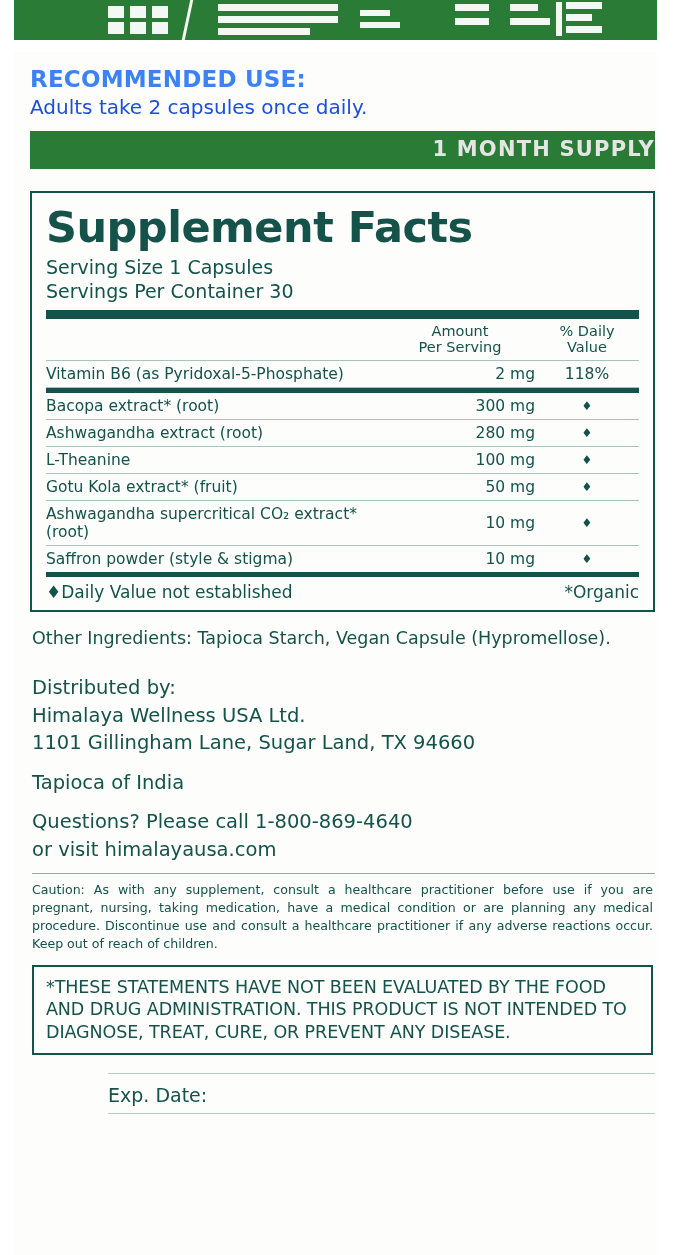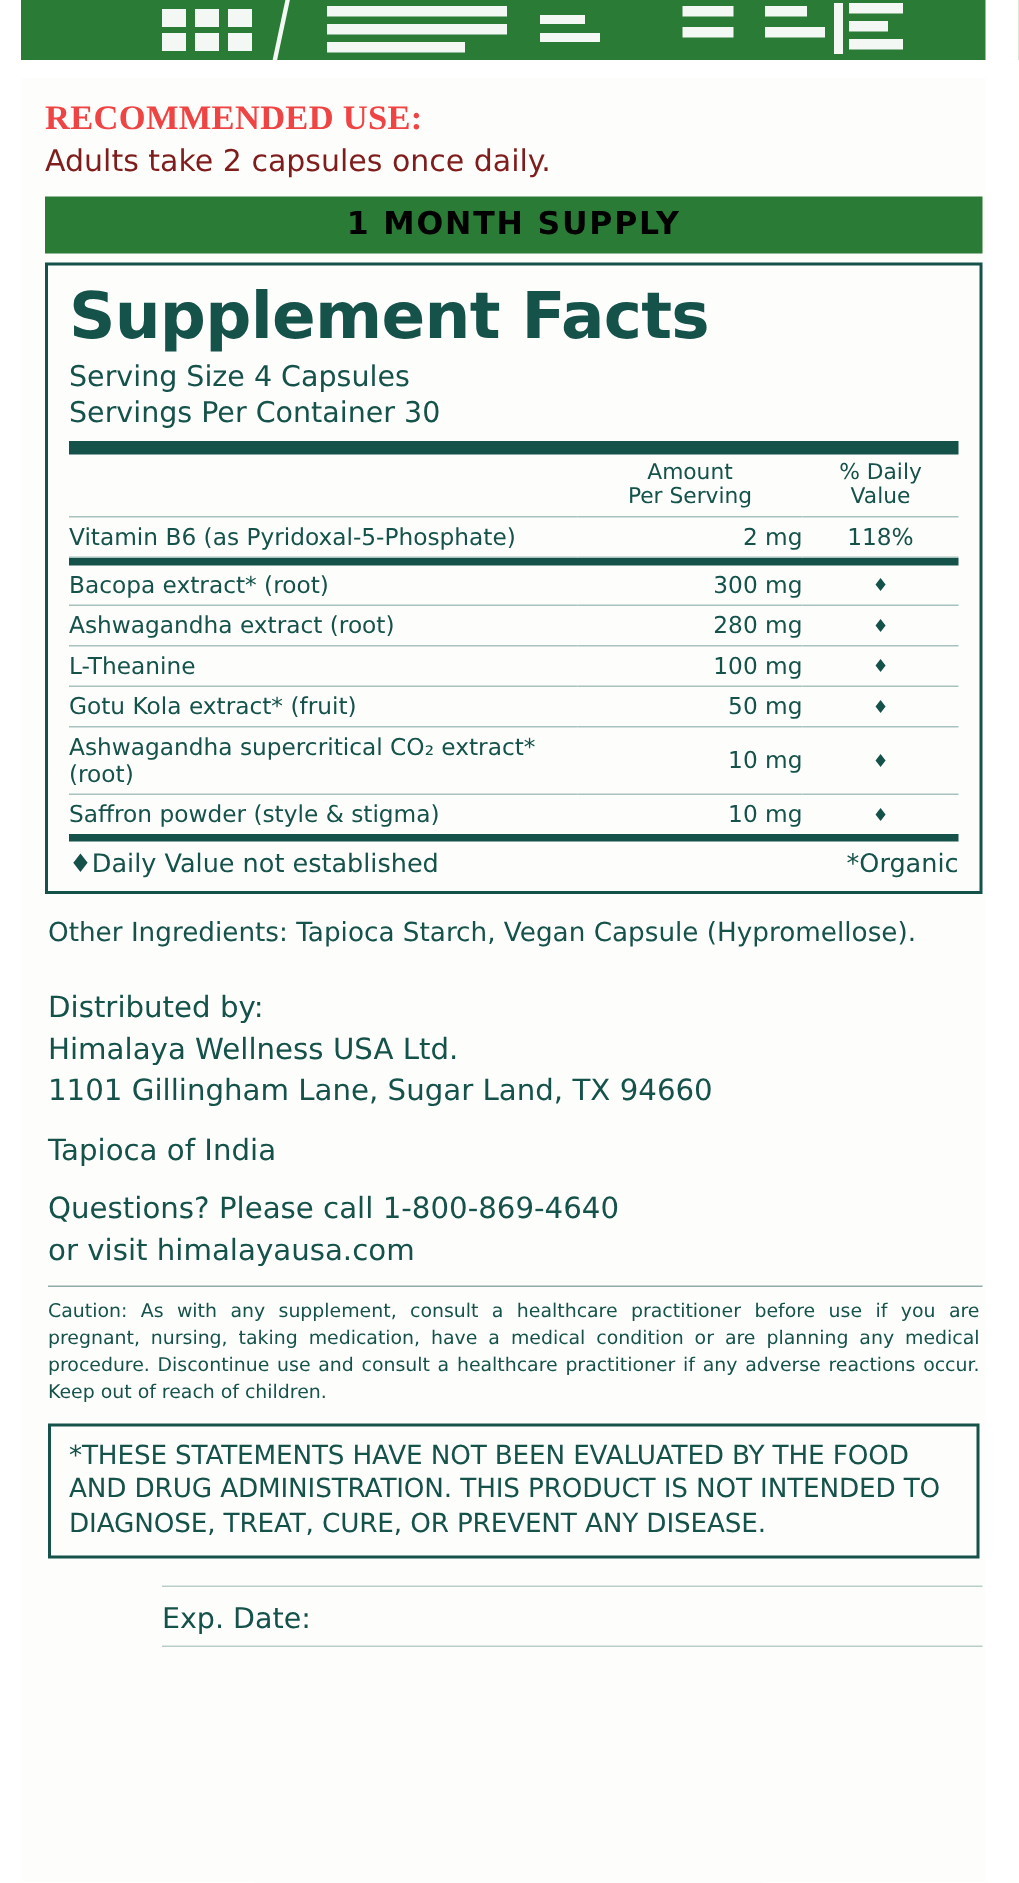--- a/index.html
+++ b/index.html
@@ -53,40 +53,39 @@
     position: absolute;
     left: 30px; top: 52px;
     width: 625px;
   }
 
   
   .rec-title {
     font-size: 23px;
     font-weight: bold;
     letter-spacing: .2px;
-    color: #ef4444;
+    color: #3b82f6;
     margin: 14px 0 3px 0;
-    font-family: Liberation Serif, serif;
   }
   .rec-text {
     font-size: 20px;
-    color: #7f1d1d;
+    color: #1d4ed8;
     margin: 0 0 12px 0;
   }
 
   
   .supply-bar {
     background: #2a7b35;
-    color: #000000;
+    color: #e5e5e5;
     font-size: 21px;
     font-weight: bold;
     letter-spacing: 1.2px;
-    text-align: center;
+    text-align: right;
     padding: 6px 0 8px 0;
-    margin-bottom: 6px;
+    margin-bottom: 22px;
   }
 
   
   .sf-box {
     border: 2px solid #14524a;
     padding: 10px 14px 8px 14px;
     margin-bottom: 16px;
   }
   .sf-title {
     font-size: 43px;
@@ -214,21 +213,21 @@
   <div class="content">
 
     <div class="rec-title">RECOMMENDED USE:</div>
     <div class="rec-text">Adults take 2 capsules once daily.</div>
 
     <div class="supply-bar">1 MONTH SUPPLY</div>
 
     <div class="sf-box">
       <div class="sf-title">Supplement Facts</div>
       <div class="sf-serving">
-        <div>Serving Size 4 Capsules</div>
+        <div>Serving Size 1 Capsules</div>
         <div>Servings Per Container 30</div>
       </div>
 
       <div class="rule-thick"></div>
 
       <table class="sf">
         <tbody>
             <tr class="hdr row-line">
           <td class="col-name"></td>
           <td class="col-amt">

